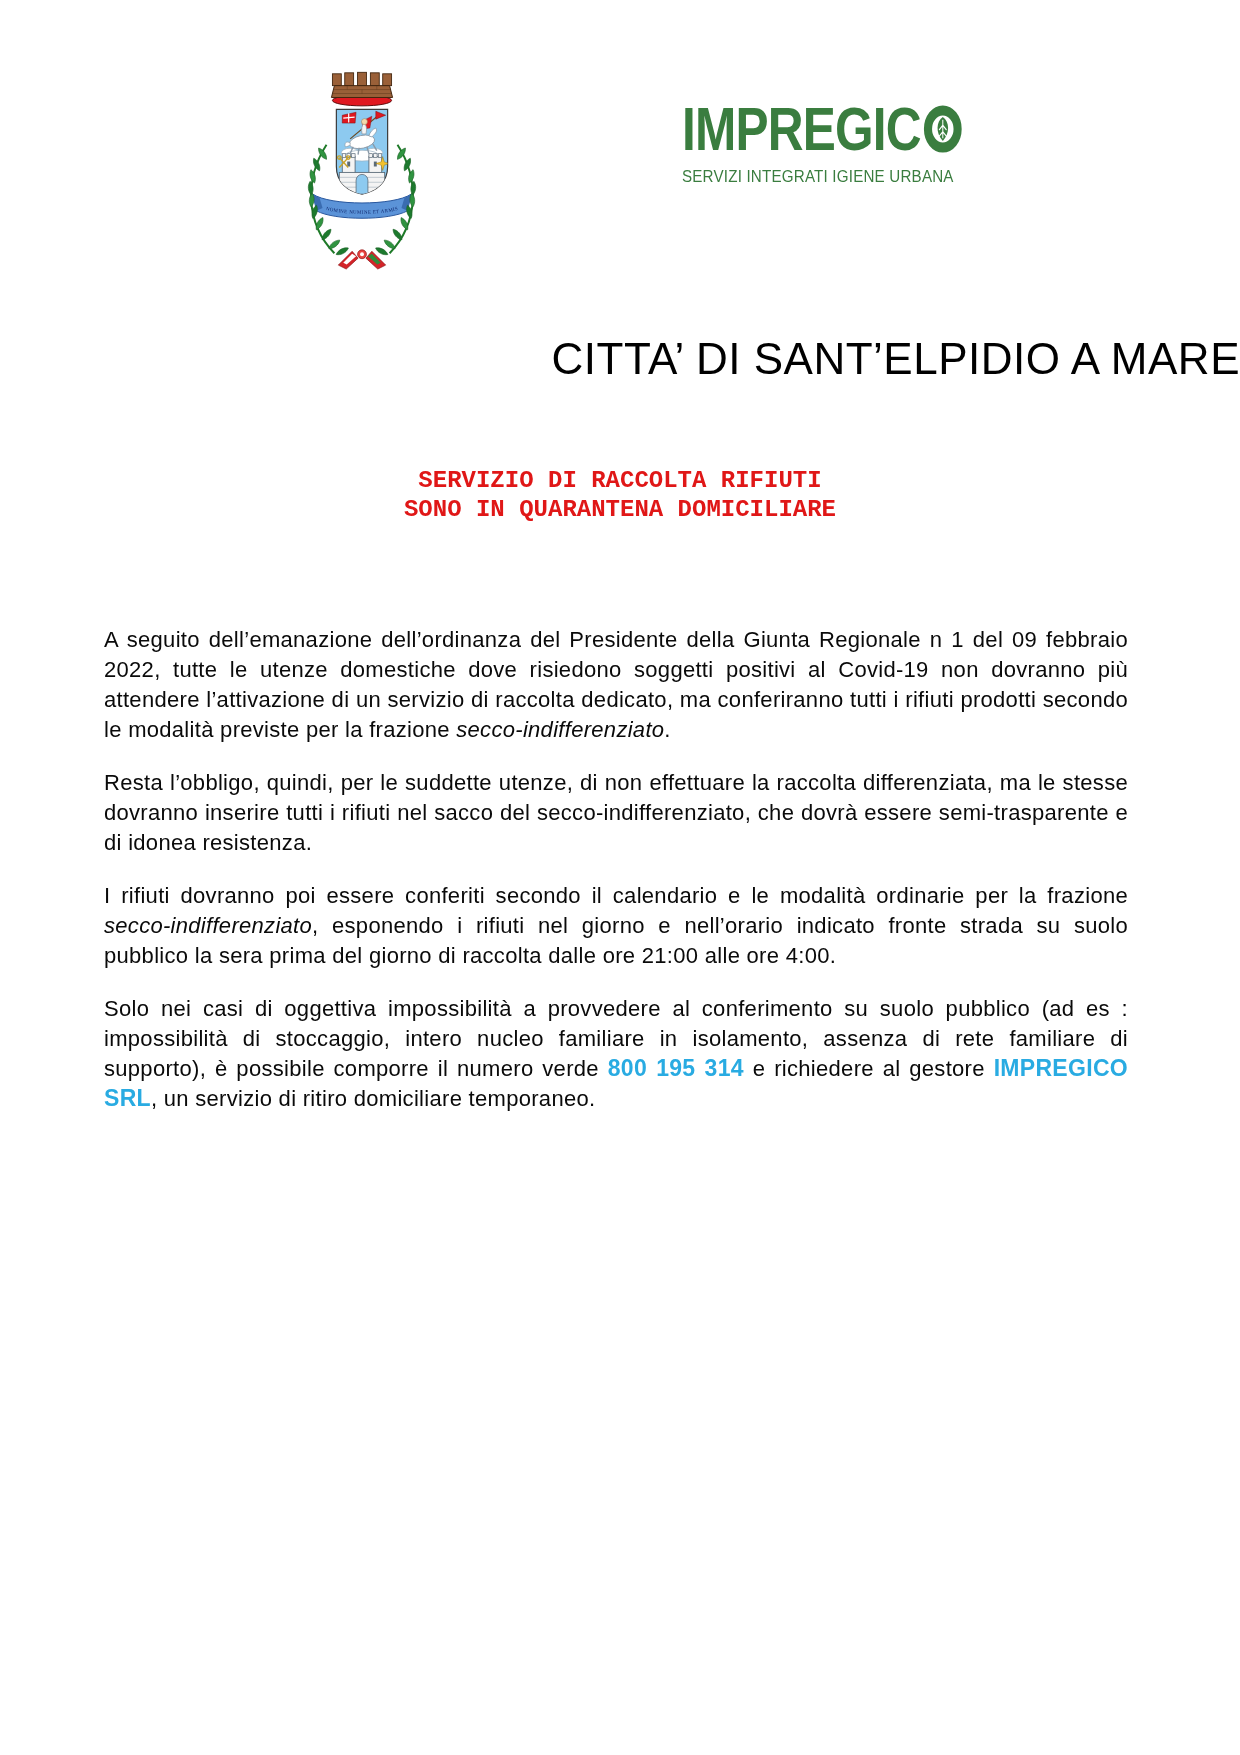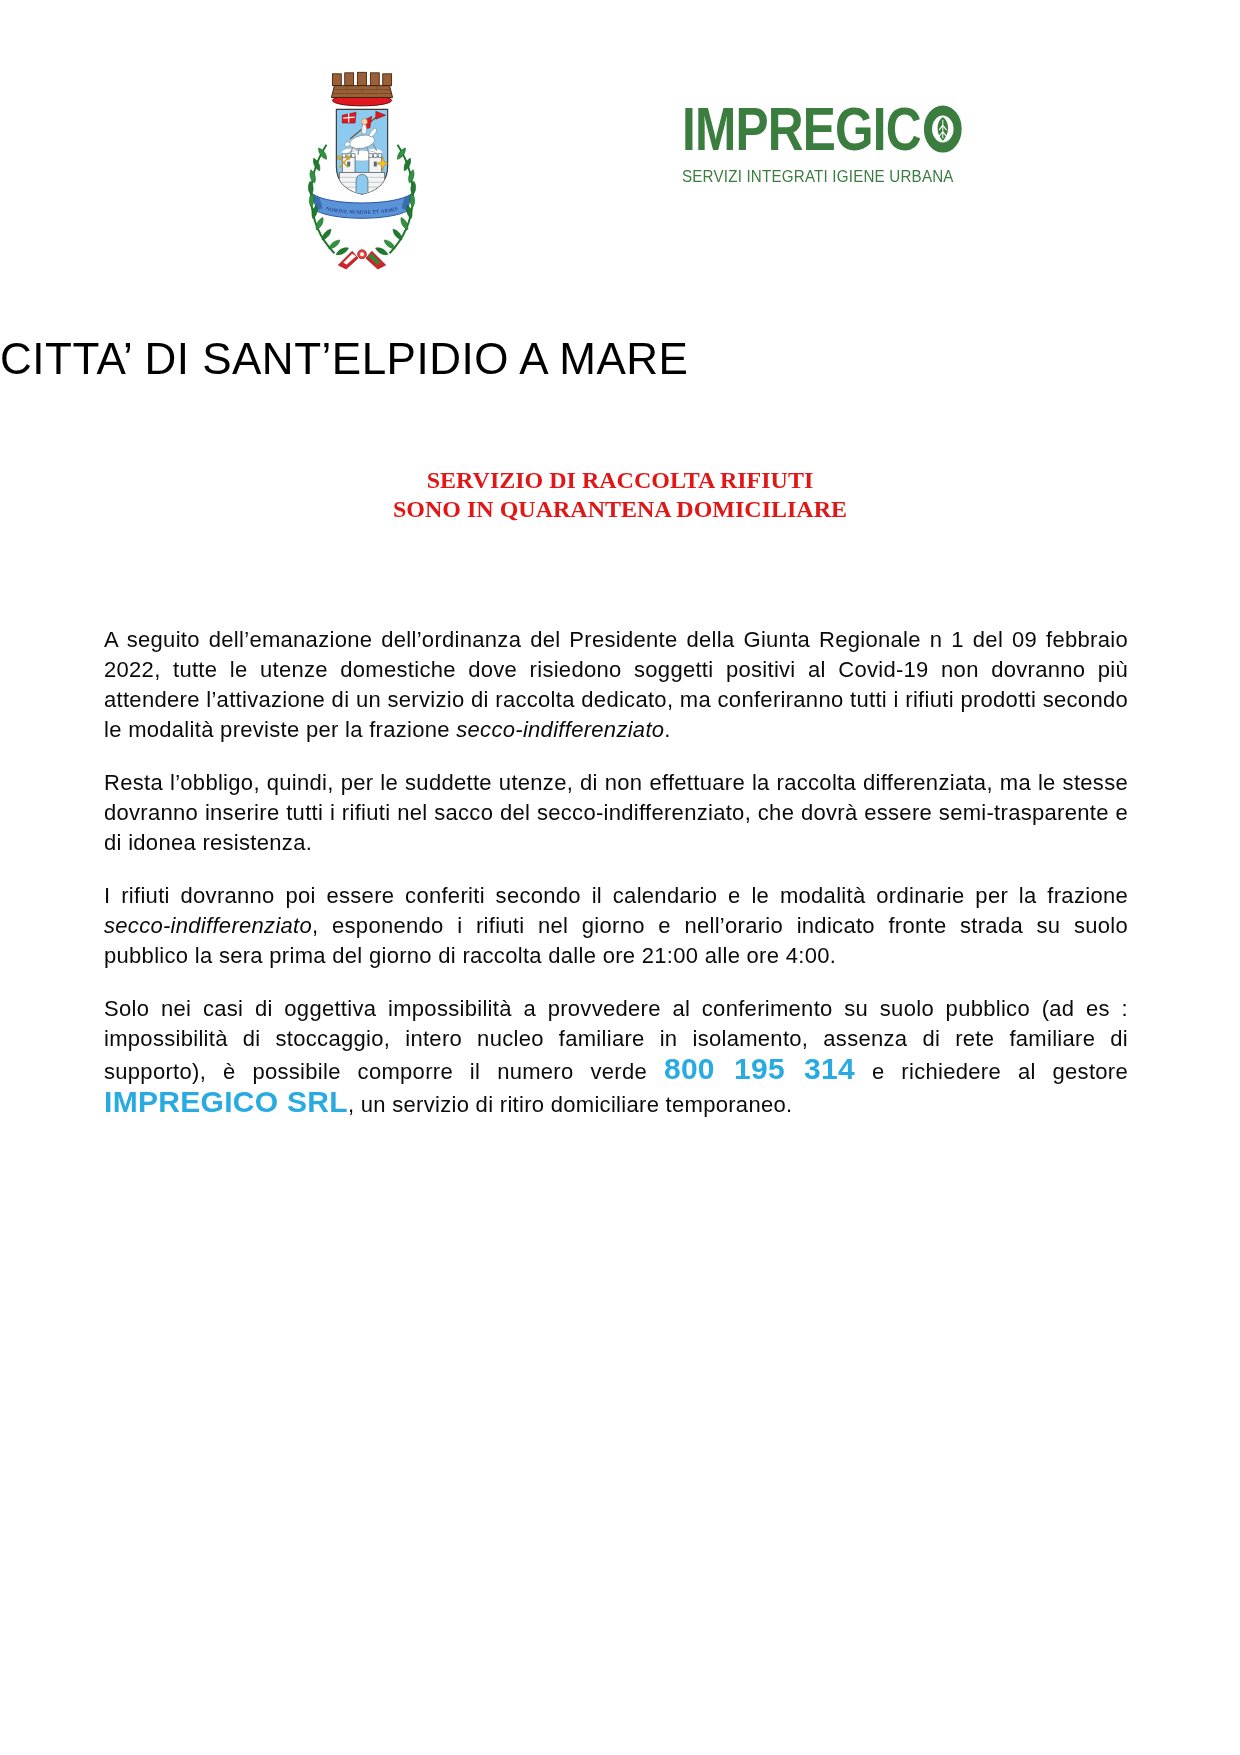--- a/index.html
+++ b/index.html
@@ -25,42 +25,42 @@
   .tagline{
     display:inline-block;margin-top:7px;
     font-size:16.5px;letter-spacing:0.2px;
     color:var(--green,#3a7d3f);
     transform:scaleX(0.92);transform-origin:left top;
     white-space:nowrap;
   }
   
   .city-title{
     position:absolute;top:334px;left:0;width:100%;
-    text-align:left;font-size:44px;line-height:50px;
+    text-align:right;font-size:44px;line-height:50px;
     letter-spacing:0.5px;color:#000;
   }
   .notice-heading{
     position:absolute;top:466px;left:0;width:100%;
     text-align:center;
-    font-family:Liberation Serif, serif;font-weight:bold;
+    font-family:Liberation Mono, monospace;font-weight:bold;
     font-size:24px;line-height:29px;
     color:var(--red,#e01717);
   }
   
   .body-text{
     position:absolute;top:625px;left:104px;width:1032px;
     font-size:22px;line-height:30px;letter-spacing:0.3px;
     text-align:justify;
   }
   .body-text p{margin:0 8px 23px 0;}
   .seg-normal{}
   .seg-italic{font-style:italic;}
   .seg-accent{
     color:var(--accent,#29abe2);
-    font-weight:bold;font-size:30px;line-height:1;
+    font-weight:bold;font-size:23px;line-height:1;
   }
 </style>
 </head>
 <body>
 
 <div class="page">
 
   <svg class="crest" viewBox="0 0 140 215" xmlns="http://www.w3.org/2000/svg">
     <defs>
       <path id="lf" d="M0,-7 C3.2,-3 3.2,3 0,7 C-3.2,3 -3.2,-3 0,-7 Z"></path>

